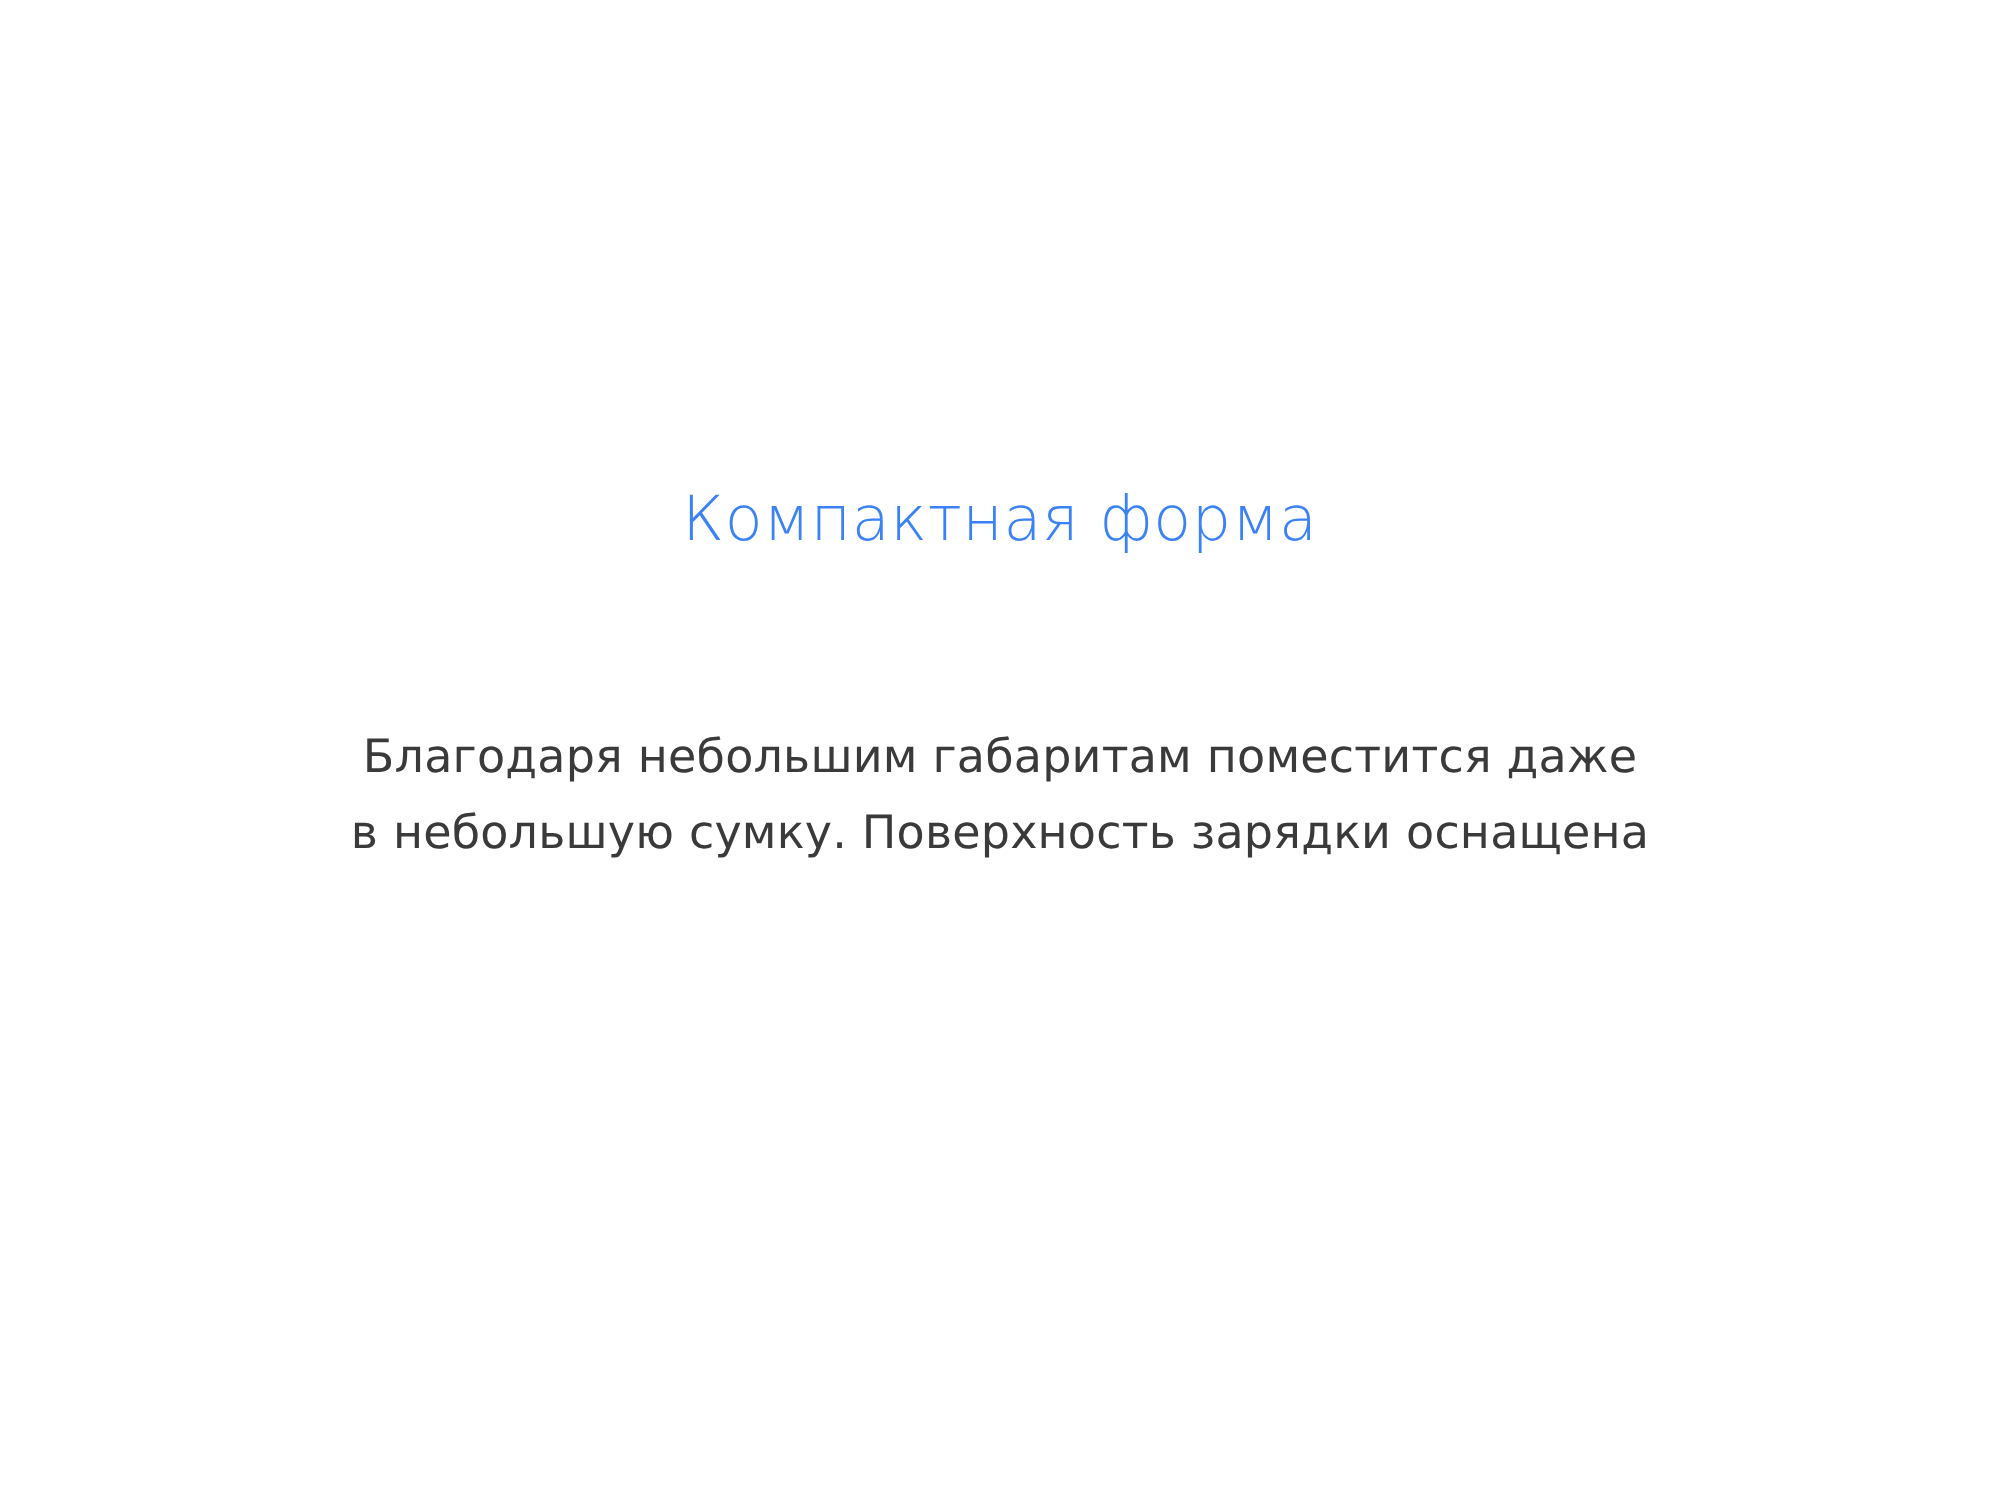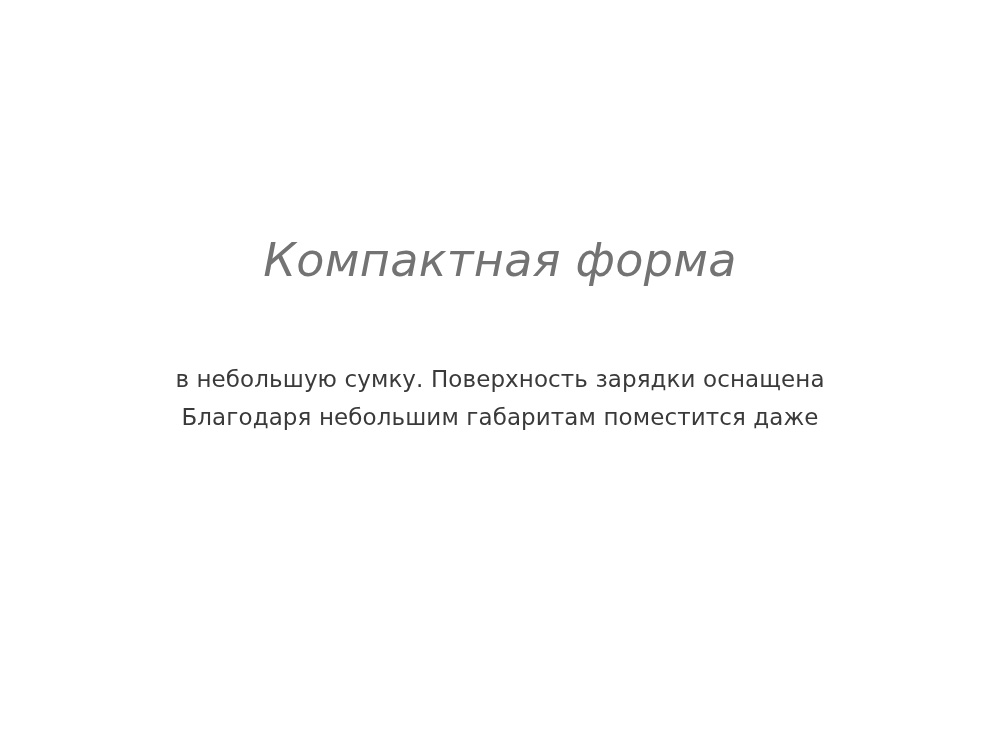--- a/index.html
+++ b/index.html
@@ -25,27 +25,26 @@
   .content-block {
     position: absolute;
     left: 0;
     right: 0;
     top: 232px;
     text-align: center;
   }
   .slide-title {
     font-family: "DejaVu Sans", "Liberation Sans", sans-serif;
     font-weight: 300;
-    font-size: 46px;
+    font-size: 31px;
     line-height: 56px;
     letter-spacing: 0.3px;
-    color: #737373;
+    color: #3b82f6;
     margin: 0;
     padding: 0;
-    font-style: italic;
   }
   .slide-body {
     margin: 0;
     padding: 0;
     margin-top: 72px;
     font-family: "DejaVu Sans", "Liberation Sans", sans-serif;
     font-weight: 400;
     font-size: 23px;
     line-height: 38px;
     color: #3a3a3a;
@@ -56,17 +55,17 @@
     white-space: nowrap;
   }
 </style>
 </head>
 <body>
 
 <div class="slide">
   <div class="content-block">
     <h1 class="slide-title">Компактная форма</h1>
     <p class="slide-body">
+      <span class="line">Благодаря небольшим габаритам поместится даже</span>
       <span class="line">в небольшую сумку. Поверхность зарядки оснащена</span>
-      <span class="line">Благодаря небольшим габаритам поместится даже</span>
     </p>
   </div>
 </div>
 
 </body></html>

